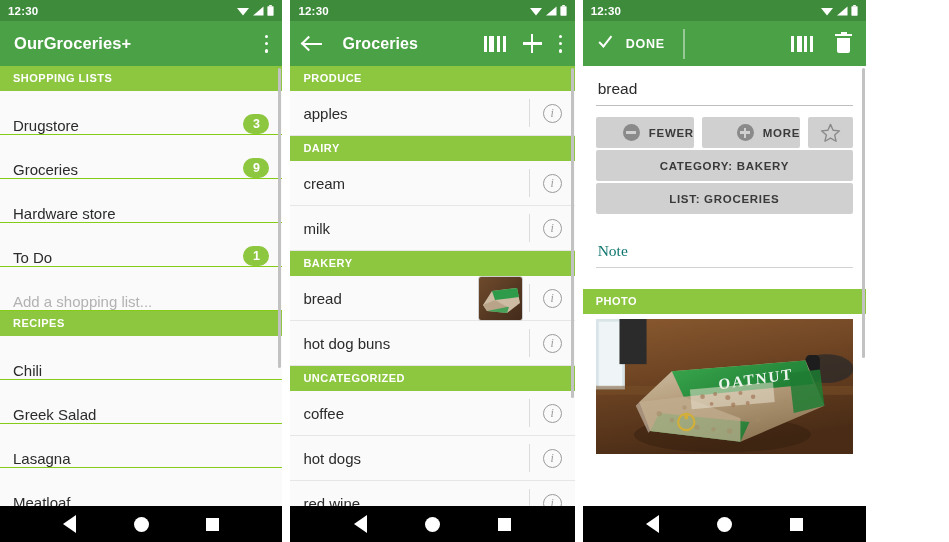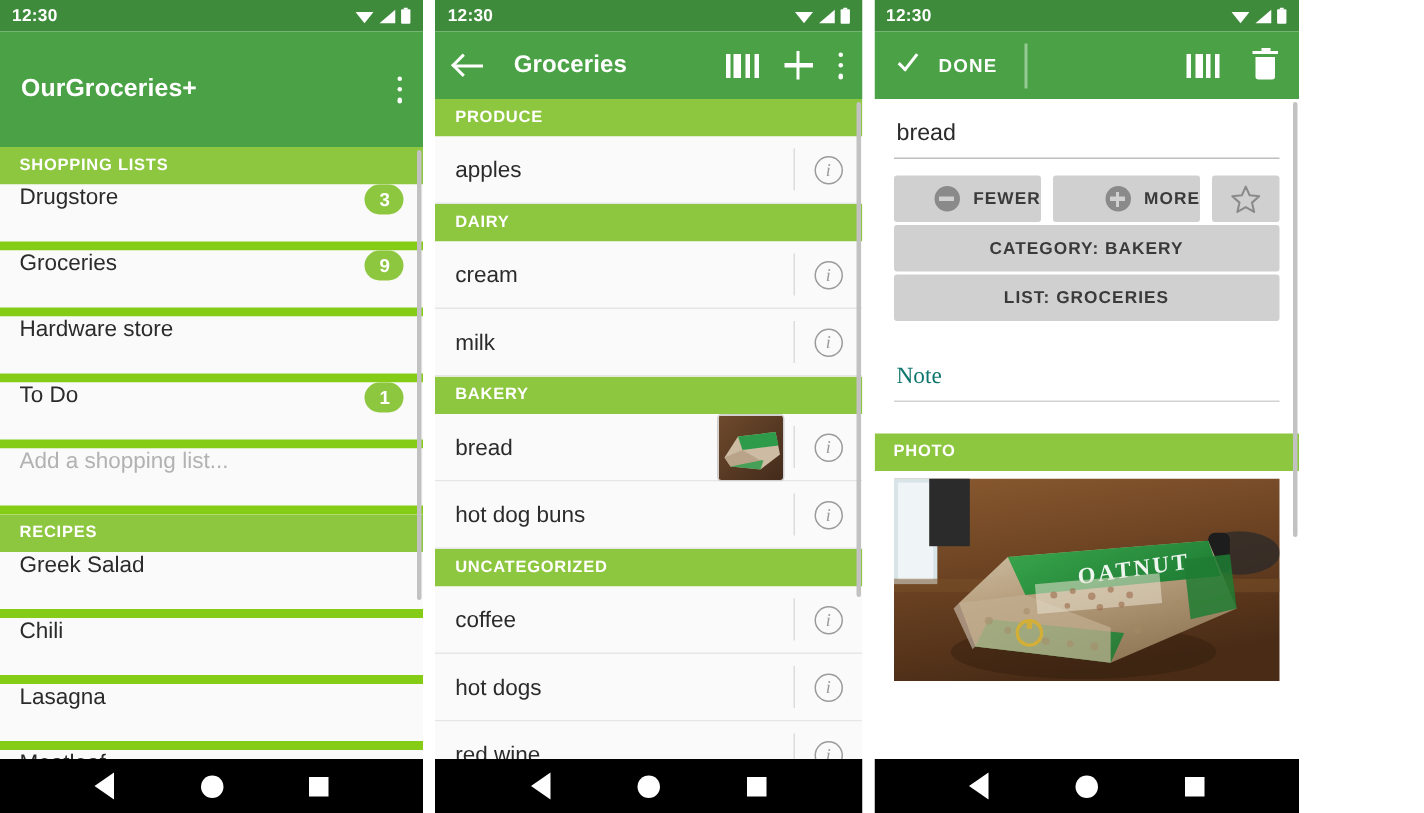--- a/index.html
+++ b/index.html
@@ -22,21 +22,21 @@
   }
   .sb-time{font-size:11.5px;font-weight:bold;letter-spacing:.2px;}
   .sb-icons{margin-left:auto;display:flex;align-items:center;gap:3px;}
   .ic-wifi{width:12px;height:10px;}
   .ic-signal{width:12px;height:10px;}
   .ic-batt{width:7px;height:11px;}
 
   
   .appbar{
     height:45px;flex:0 0 45px;background:#4BA246;color:#fff;
-    display:flex;align-items:center;padding:16px 14px;
+    display:flex;align-items:center;padding:0 14px;
   }
   .app-title{font-size:16.5px;font-weight:bold;letter-spacing:.1px;}
   .app-title.sub{font-size:16px;font-weight:bold;margin-left:20px;}
   .abspacer{margin-left:auto;}
   .ab-actions{display:flex;align-items:center;gap:17px;margin-left:auto;}
   .ab-ico{display:flex;align-items:center;justify-content:center;}
 
   .kebab{width:4px;height:18px;display:flex;flex-direction:column;justify-content:space-between;align-items:center;}
   .kebab i{display:block;width:3.5px;height:3.5px;background:#fff;border-radius:50%;}
 
@@ -67,22 +67,22 @@
   
   .body{flex:1 1 auto;position:relative;overflow:hidden;background:#fff;}
   .scroller{position:absolute;inset:0;overflow:hidden;}
 
   .section{
     background:#8DC63F;color:#fff;font-size:11px;font-weight:bold;
     letter-spacing:.5px;padding:5px 13px 6px;height:14px;line-height:14px;
   }
 
   .row{
-    position:relative;background:#FAFAFA;border-bottom:6px solid #84cc16;
-    display:flex;align-items:flex-start;padding:0 13px;height:44px;box-sizing:border-box;
+    position:relative;background:#FAFAFA;border-bottom:1px solid #84cc16;
+    display:flex;align-items:flex-end;padding:0 13px;height:44px;box-sizing:border-box;
   }
   .row-label{font-size:15px;color:#2B2B2B;}
   .row-label.dim{color:#B2B2B2;}
   .badge{
     margin-left:auto;background:#8DC63F;color:#fff;border-radius:11px;
     min-width:26px;height:20px;display:flex;align-items:center;justify-content:center;
     font-size:12.5px;font-weight:bold;padding:0 6px;box-sizing:border-box;
   }
 
   
@@ -195,24 +195,24 @@
           <span class="row-label">To Do</span>
           <span class="badge">1</span>
         </div>
         <div class="row">
           <span class="row-label dim">Add a shopping list...</span>
         </div>
 
         <div class="section">RECIPES</div>
 
         <div class="row">
+          <span class="row-label">Chili</span>
+        </div>
+        <div class="row">
           <span class="row-label">Greek Salad</span>
-        </div>
-        <div class="row">
-          <span class="row-label">Chili</span>
         </div>
         <div class="row">
           <span class="row-label">Lasagna</span>
         </div>
         <div class="row">
           <span class="row-label">Meatloaf</span>
         </div>
 
         <div class="vscroll" style="top:2px;height:300px;"></div>
       </div>

